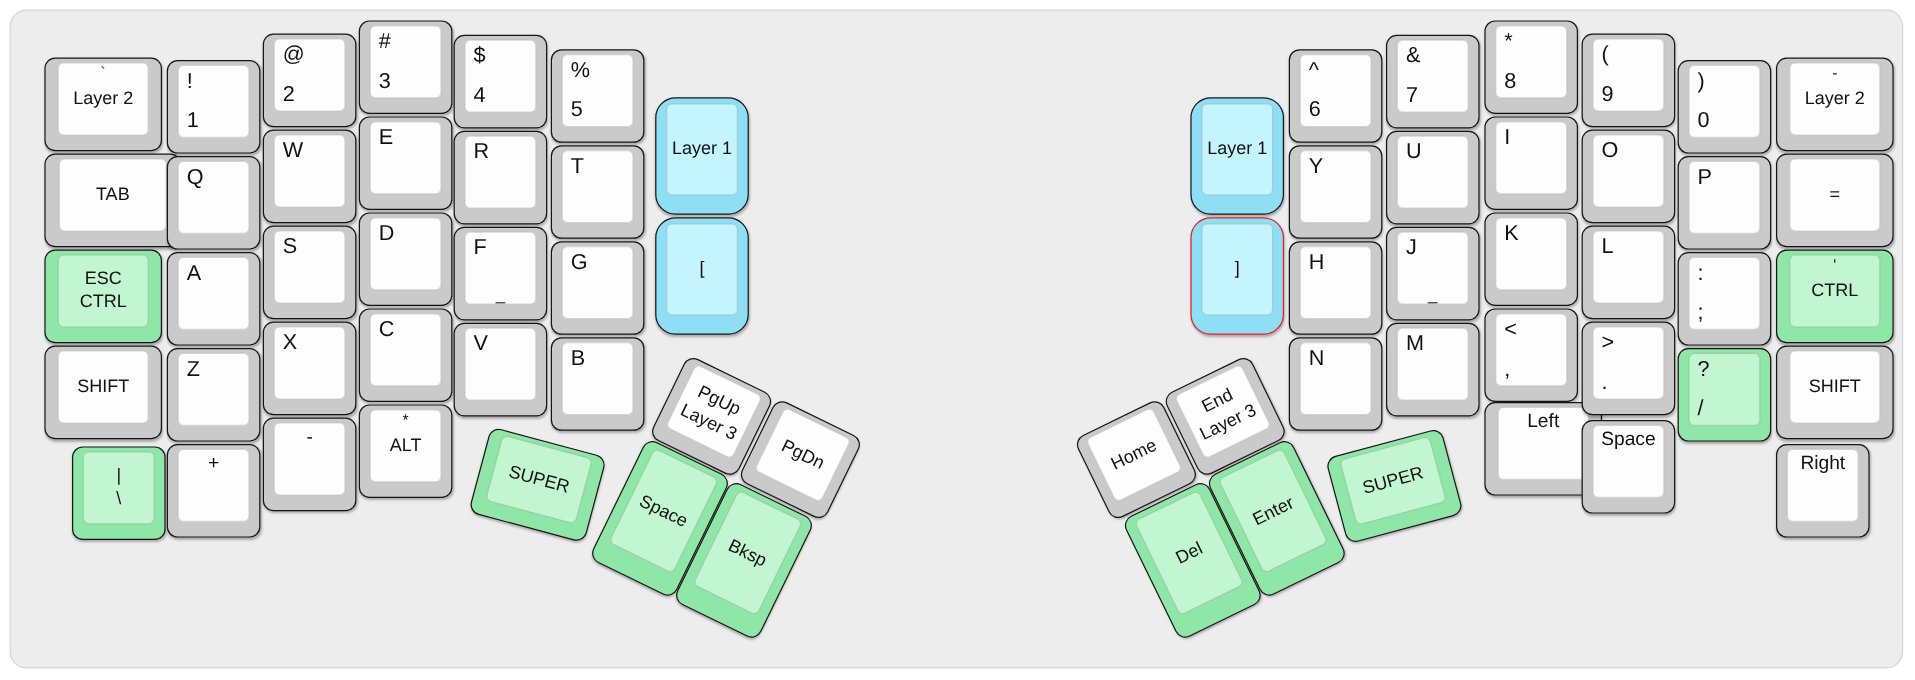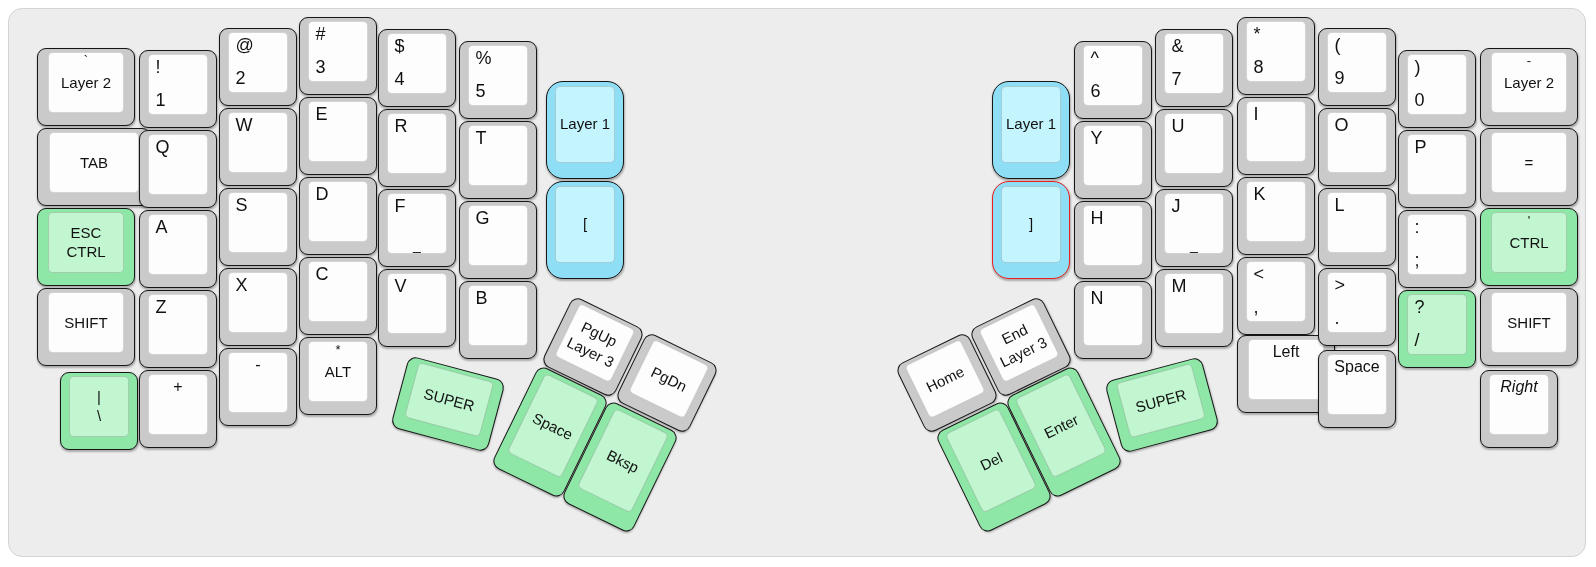--- a/index.html
+++ b/index.html
@@ -441,21 +441,21 @@
         </span>
       </div>
     </div>
     <div class="key white" style="left: 1480px; top: 288px; width: 98px; height: 78px;">
       <div class="cap">
         <span class="lbl c">
           <span class="cline">SHIFT</span>
         </span>
       </div>
     </div>
-    <div class="key white" style="left: 1480px; top: 370px; width: 78px; height: 78px; font-style: italic;">
+    <div class="key white" style="left: 1480px; top: 370px; width: 78px; height: 78px;">
       <div class="cap">
         <span class="lbl t">Right</span>
       </div>
     </div>
     <div class="key white" style="left: 907px; top: 345px; width: 80px; height: 76px; transform: rotate(-26deg);">
       <div class="cap">
         <span class="lbl c">
           <span class="cline">Home</span>
         </span>
       </div>

